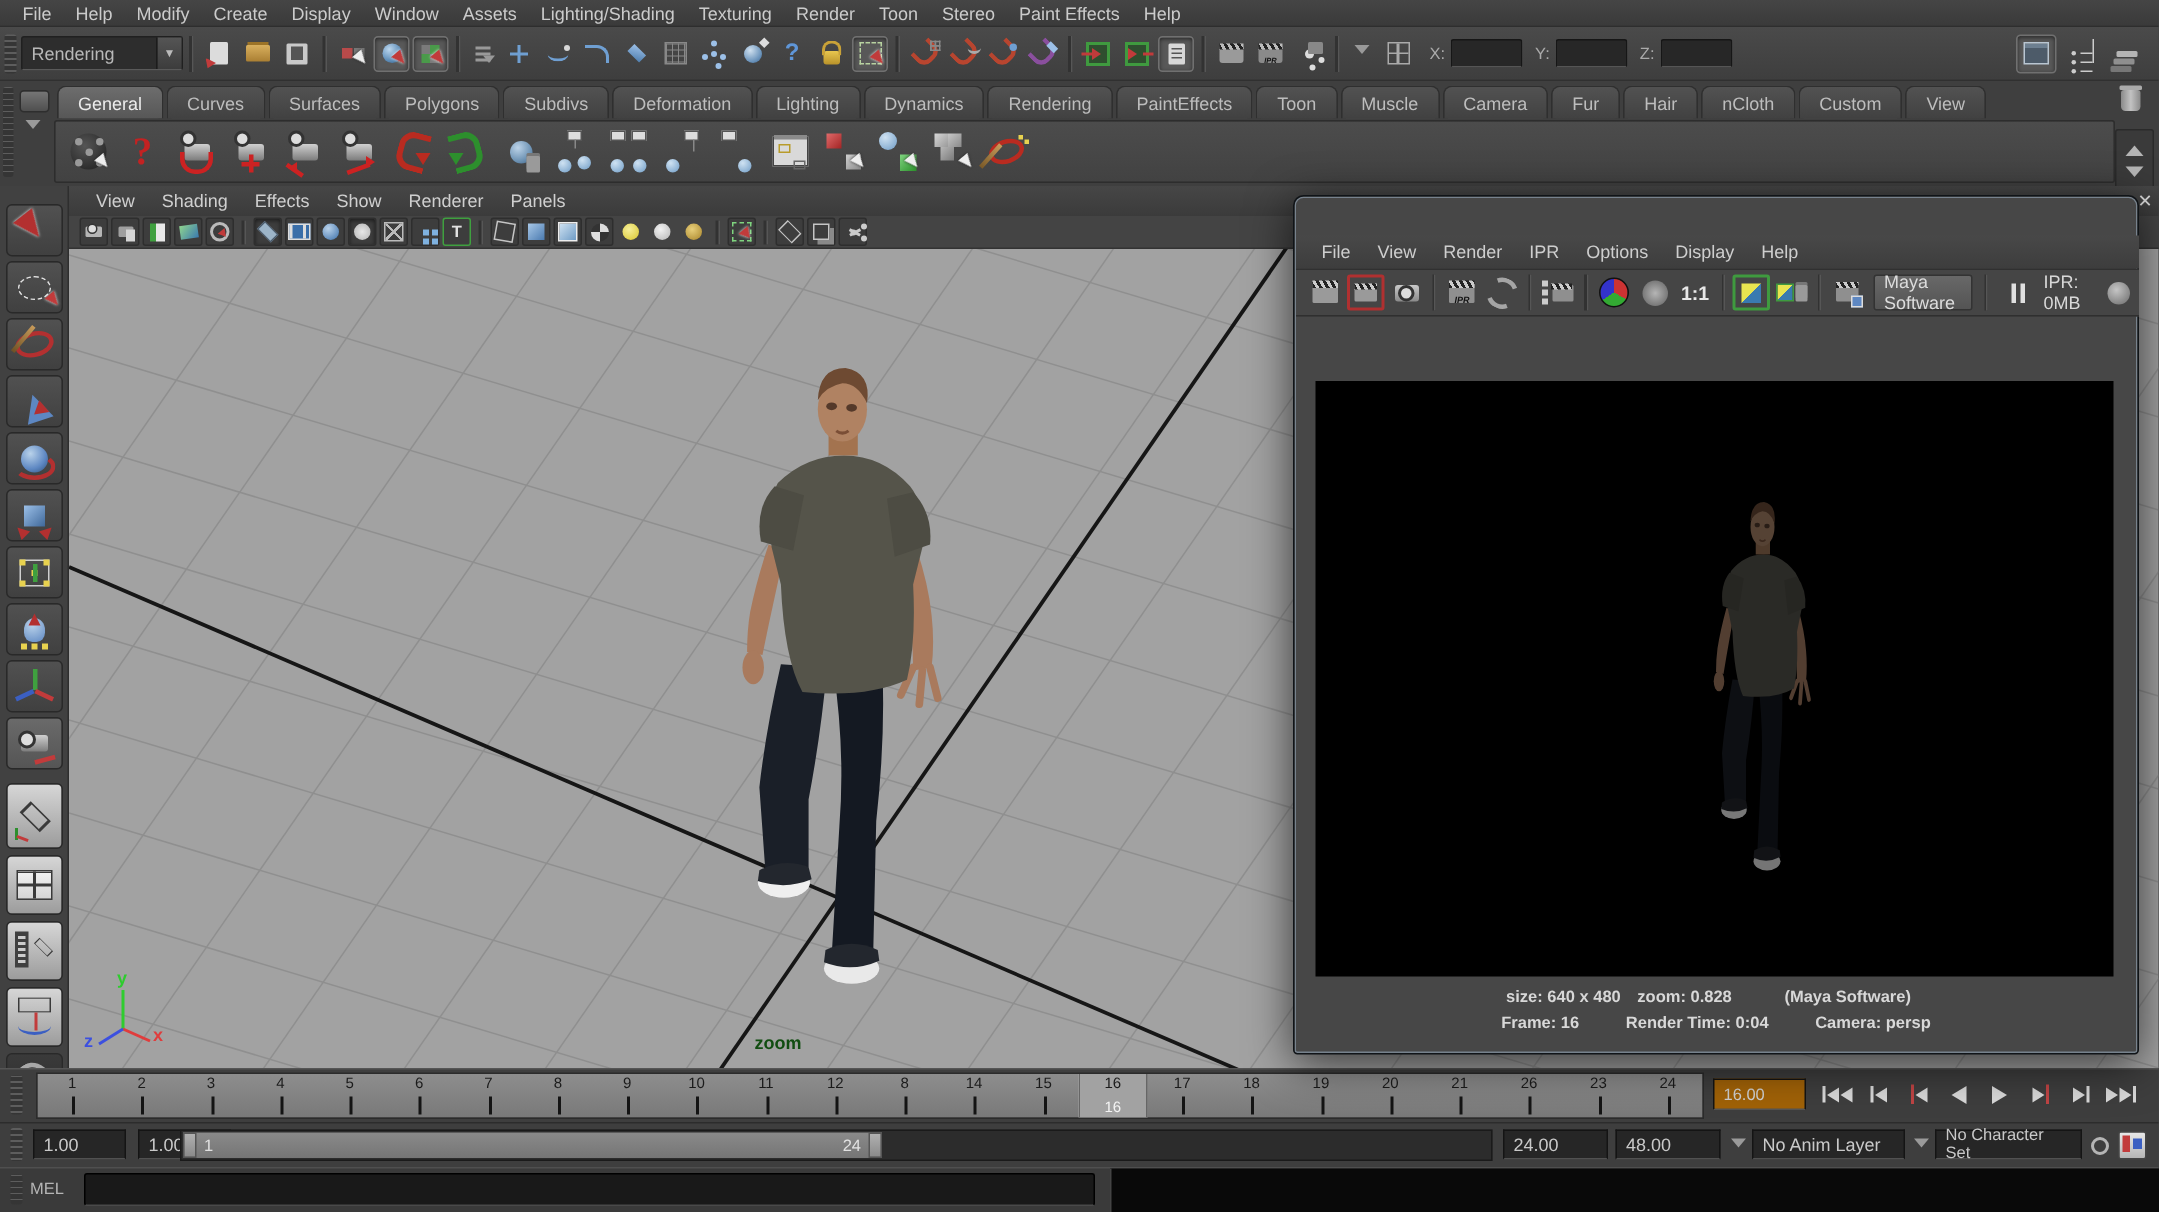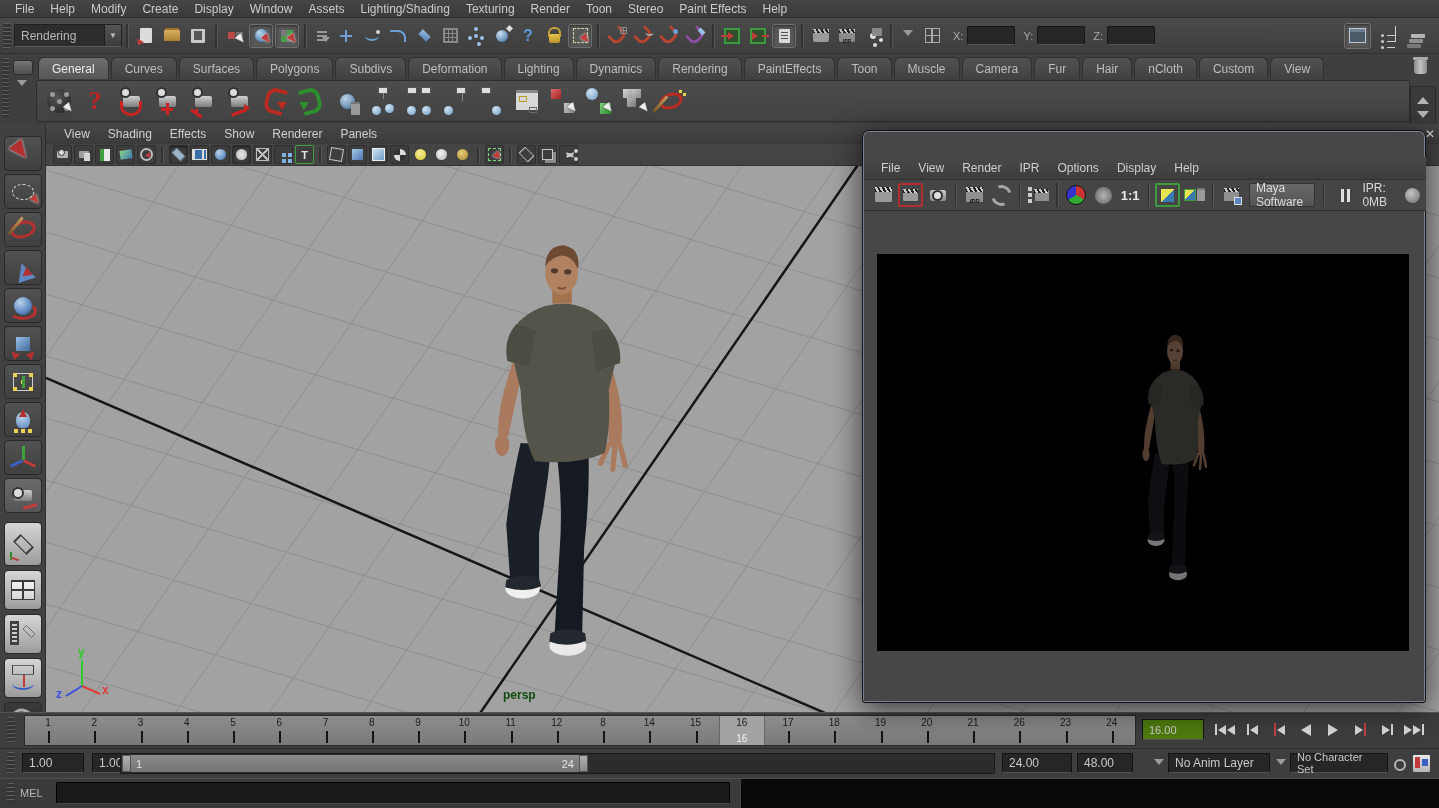--- a/index.html
+++ b/index.html
@@ -75,21 +75,21 @@
   .rv-status span{margin:0 14px}
   
   #timerow{position:absolute;left:0;top:712px;width:1439px;height:36px;background:#3e3e3e;border-top:1px solid #555;box-sizing:border-box}
   #tl-track{position:absolute;left:24px;top:2px;width:1112px;height:31px;background:linear-gradient(#8d8d8d,#797979);
     border:1px solid #2b2b2b;display:flex;box-sizing:border-box}
   .tl-cell{position:relative;flex:1;height:100%}
   .tl-cell .n{position:absolute;top:1px;width:100%;text-align:center;font-size:10px;color:#1b1b1b}
   .tl-cell .tick{position:absolute;left:50%;bottom:2px;width:2px;height:12px;background:#141414}
   .tl-cell.cur{background:#a2a2a2;box-shadow:inset 1px 0 0 #666,inset -1px 0 0 #666}
   .tl-cell.cur .b{position:absolute;bottom:1px;width:100%;text-align:center;font-size:10px;color:#f4f4f4}
-  #curtime{position:absolute;left:1142px;top:6px;width:62px;height:21px;background:#4d7c0f;border:1px solid #141414;
+  #curtime{position:absolute;left:1142px;top:6px;width:62px;height:21px;background:#a16207;border:1px solid #141414;
     border-bottom-color:#555;color:#cfcfcf;font-size:11px;display:flex;align-items:center;padding-left:6px;box-sizing:border-box}
   #transport{position:absolute;left:1212px;top:5px;display:flex;gap:1px}
   .pb{width:26px;height:23px;display:flex;align-items:center;justify-content:center;gap:1px}
   .tri-l{width:0;height:0;border:5px solid transparent;border-left:none;border-right:8px solid #d9d9d9}
   .tri-r{width:0;height:0;border:5px solid transparent;border-right:none;border-left:8px solid #d9d9d9}
   .pbarr{width:2px;height:11px;background:#d9d9d9}
   .rbarr{width:2px;height:13px;background:#c04444}
   
   #rangerow{position:absolute;left:0;top:748px;width:1439px;height:30px;background:#3e3e3e;border-top:1px solid #2c2c2c;box-sizing:border-box}
   .fld{position:absolute;top:4px;height:20px;background:#262626;border:1px solid #141414;border-bottom-color:#515151;
@@ -627,21 +627,21 @@
       <line x1="1526" y1="566" x2="1932" y2="-20" stroke="#8f8f8f" stroke-width="1"></line>
       <line x1="1620" y1="566" x2="2026" y2="-20" stroke="#8f8f8f" stroke-width="1"></line>
       <line x1="1714" y1="566" x2="2120" y2="-20" stroke="#8f8f8f" stroke-width="1"></line>
       <line x1="1808" y1="566" x2="2214" y2="-20" stroke="#8f8f8f" stroke-width="1"></line>
       <line x1="0" y1="212" x2="1393" y2="811" stroke="#161616" stroke-width="2.5"></line>
       <line x1="818" y1="-10" x2="428" y2="556" stroke="#161616" stroke-width="2.5"></line>
     </svg>
   <svg class="abs" style="left:409px;top:68px;width:205px;height:428px" viewBox="0 0 200 418" preserveAspectRatio="none">
       <use href="#char"></use>
     </svg>
-  <div id="persp-label">persp</div>
+  <div id="persp-label">zoom</div>
   <svg class="abs" style="left:8px;top:478px" width="56" height="58">
     <line x1="28" y1="42" x2="28" y2="16" stroke="#2ecc2e" stroke-width="2"></line>
     <line x1="28" y1="42" x2="46" y2="50" stroke="#e03c3c" stroke-width="2"></line>
     <line x1="28" y1="42" x2="12" y2="52" stroke="#3c50e0" stroke-width="2"></line>
     <text x="24" y="12" fill="#2ecc2e" font-size="12" font-weight="bold" font-family="Liberation Sans">y</text>
     <text x="48" y="50" fill="#e03c3c" font-size="12" font-weight="bold" font-family="Liberation Sans">x</text>
     <text x="2" y="54" fill="#3c50e0" font-size="12" font-weight="bold" font-family="Liberation Sans">z</text>
   </svg>
 </div>
 
@@ -715,20 +715,30 @@
     <span style="font-size:12px;color:#d8d8d8;margin:0 6px">IPR: 0MB</span>
     <span class="rvi">
         <i style="width:15px;height:15px;border-radius:50%;background:radial-gradient(circle at 40% 35%,#c5c5c5,#6a6a6a)"></i>
       </span>
   </div>
   <div id="rv-image">
     <svg class="abs" style="left:246px;top:74px;width:100px;height:256px;filter:brightness(.5) saturate(.85)" viewBox="0 0 200 418" preserveAspectRatio="none">
         <use href="#char"></use>
       </svg>
   </div>
+  <div class="rv-status" style="top:528px">
+    <span style="margin:0 4px">size: 640 x 480</span>
+    <span style="margin:0 4px">zoom: 0.828</span>
+    <span style="margin-left:28px">(Maya Software)</span>
+  </div>
+  <div class="rv-status" style="top:545px">
+    <span>Frame: 16</span>
+    <span>Render Time: 0:04</span>
+    <span>Camera: persp</span>
+  </div>
 </div>
 
 <div id="timerow">
   <span class="grip abs" style="left:4px;top:4px;height:26px"></span>
   <div id="tl-track">
       <div class="tl-cell">
         <span class="n">1</span>
         <span class="tick"></span>
       </div>
       <div class="tl-cell">
@@ -867,21 +877,21 @@
   <div class="fld" style="left:92px;width:62px">1.00</div>
   <div id="range-track">
     <div id="range-bar">
       <span class="rhandle"></span>
       <span class="lab">1</span>
       <span class="lab r">24</span>
       <span class="rhandle"></span>
     </div>
   </div>
   <div class="fld" style="left:1002px;width:70px">24.00</div>
-  <div class="fld" style="left:1077px;width:56px">48.00</div>
+  <div class="fld" style="left:1077px;width:70px">48.00</div>
   <span class="ddarr" style="left:1154px"></span>
   <div class="fld" style="left:1168px;width:102px">No Anim Layer</div>
   <span class="ddarr" style="left:1276px"></span>
   <div class="fld" style="left:1290px;width:98px;font-size:11px">No Character Set</div>
   <span class="abs" style="left:1394px;top:8px"><i style="width:8px;height:8px;border:2px solid #b5b5b5;border-radius:50%;display:inline-block"></i><i style="display:inline-block;width:8px;height:2px;background:#b5b5b5;margin-bottom:3px"></i><i style="display:inline-block;width:2px;height:5px;background:#b5b5b5;margin-left:-4px"></i></span>
   <span class="abs" style="left:1412px;top:5px;width:17px;height:17px;background:linear-gradient(#e8e8e8,#b5b5b5);border:1px solid #444;border-radius:2px">
       <i style="position:absolute;left:2px;top:2px;width:5px;height:11px;background:#c23b3b"></i>
       <i style="position:absolute;right:2px;top:4px;width:6px;height:7px;background:#3b5fc2"></i>
     </span>
 </div>

